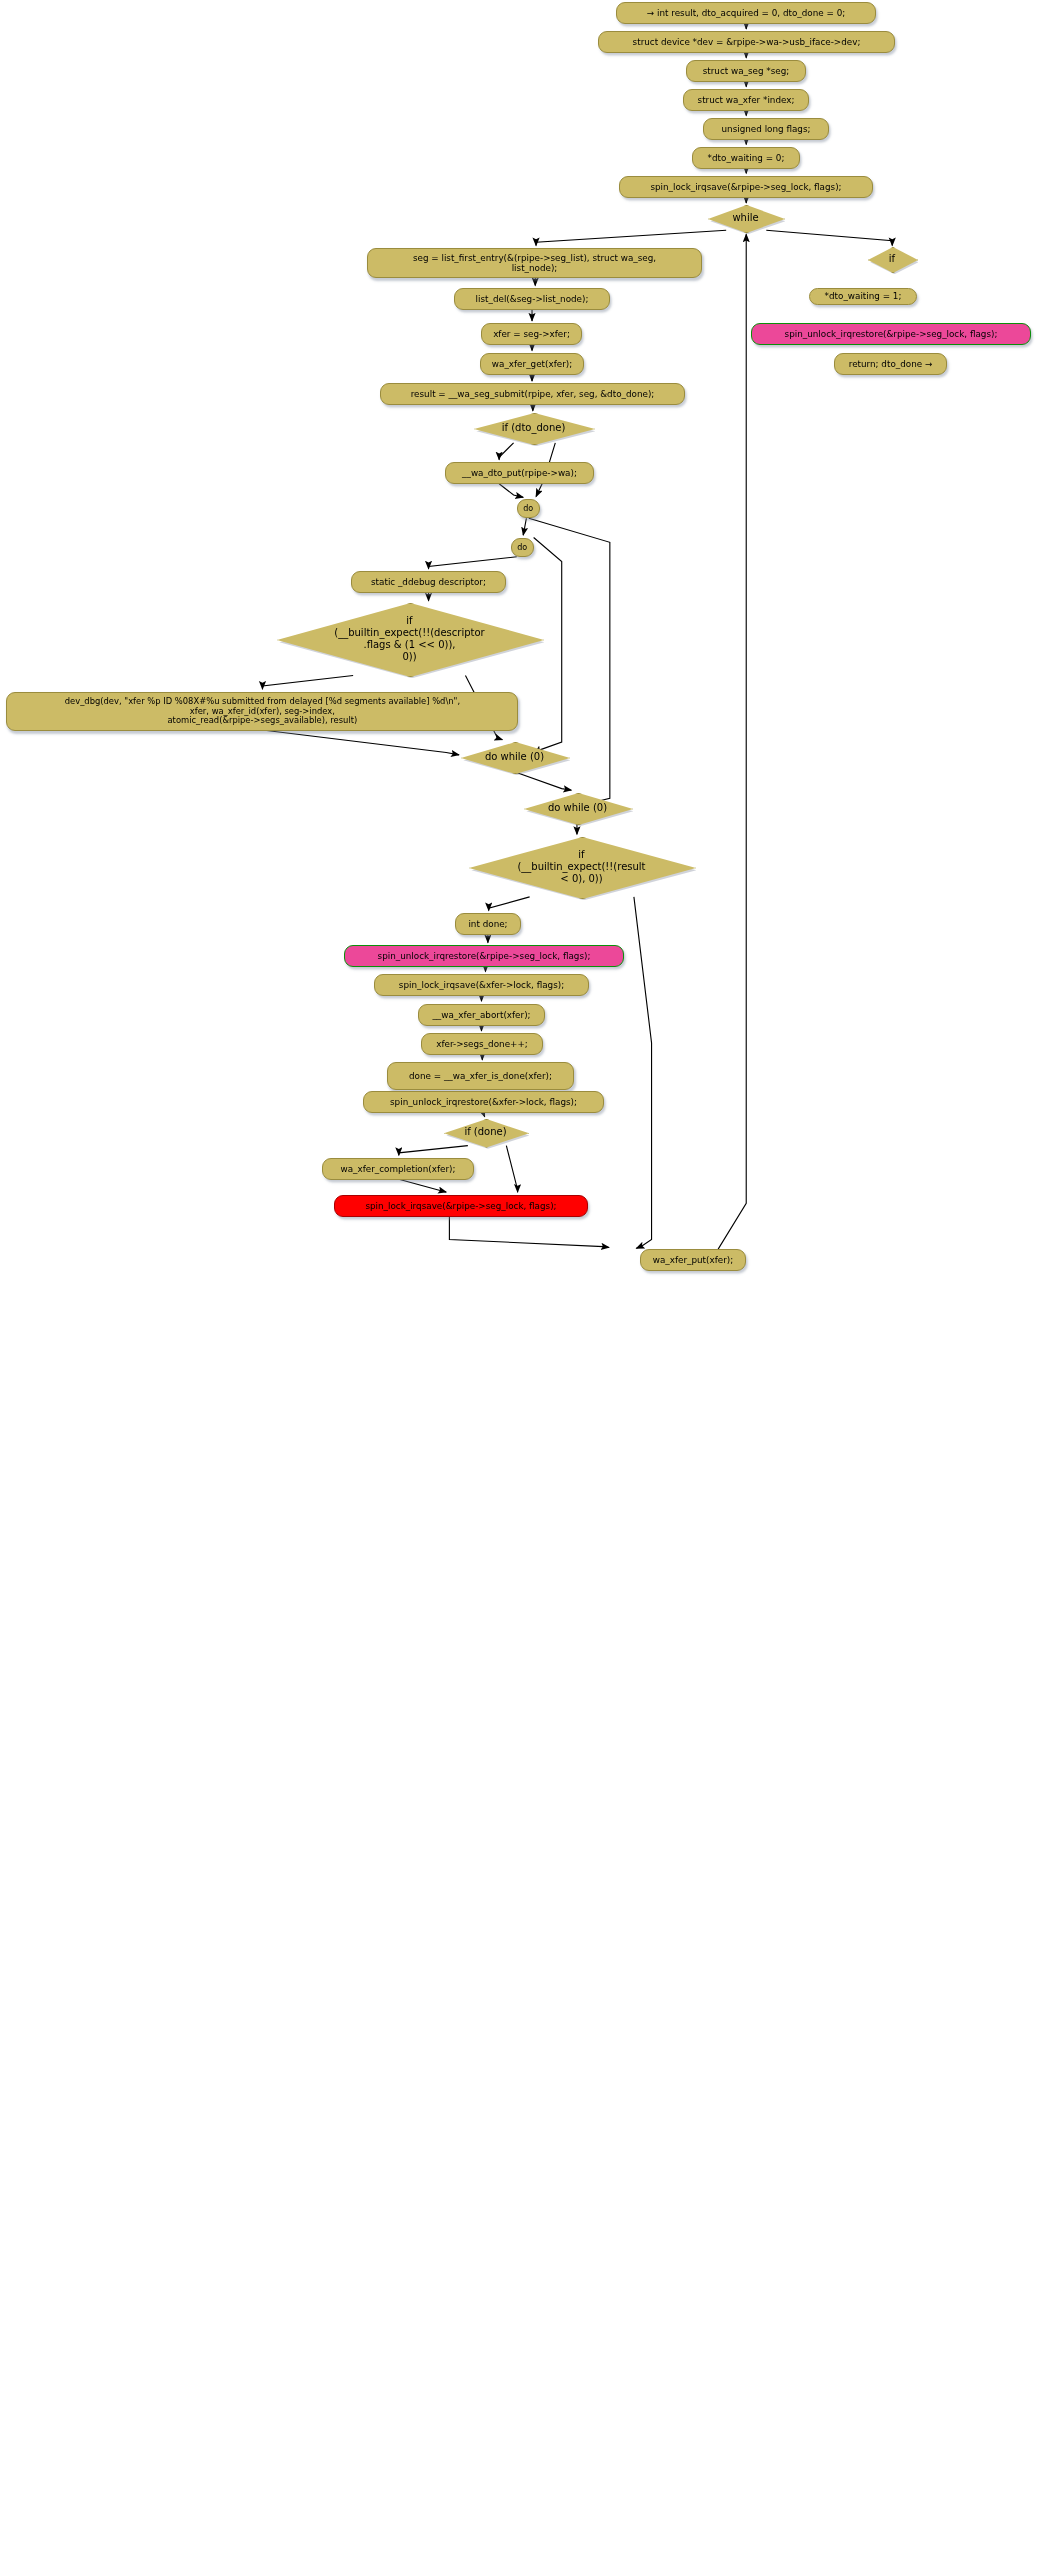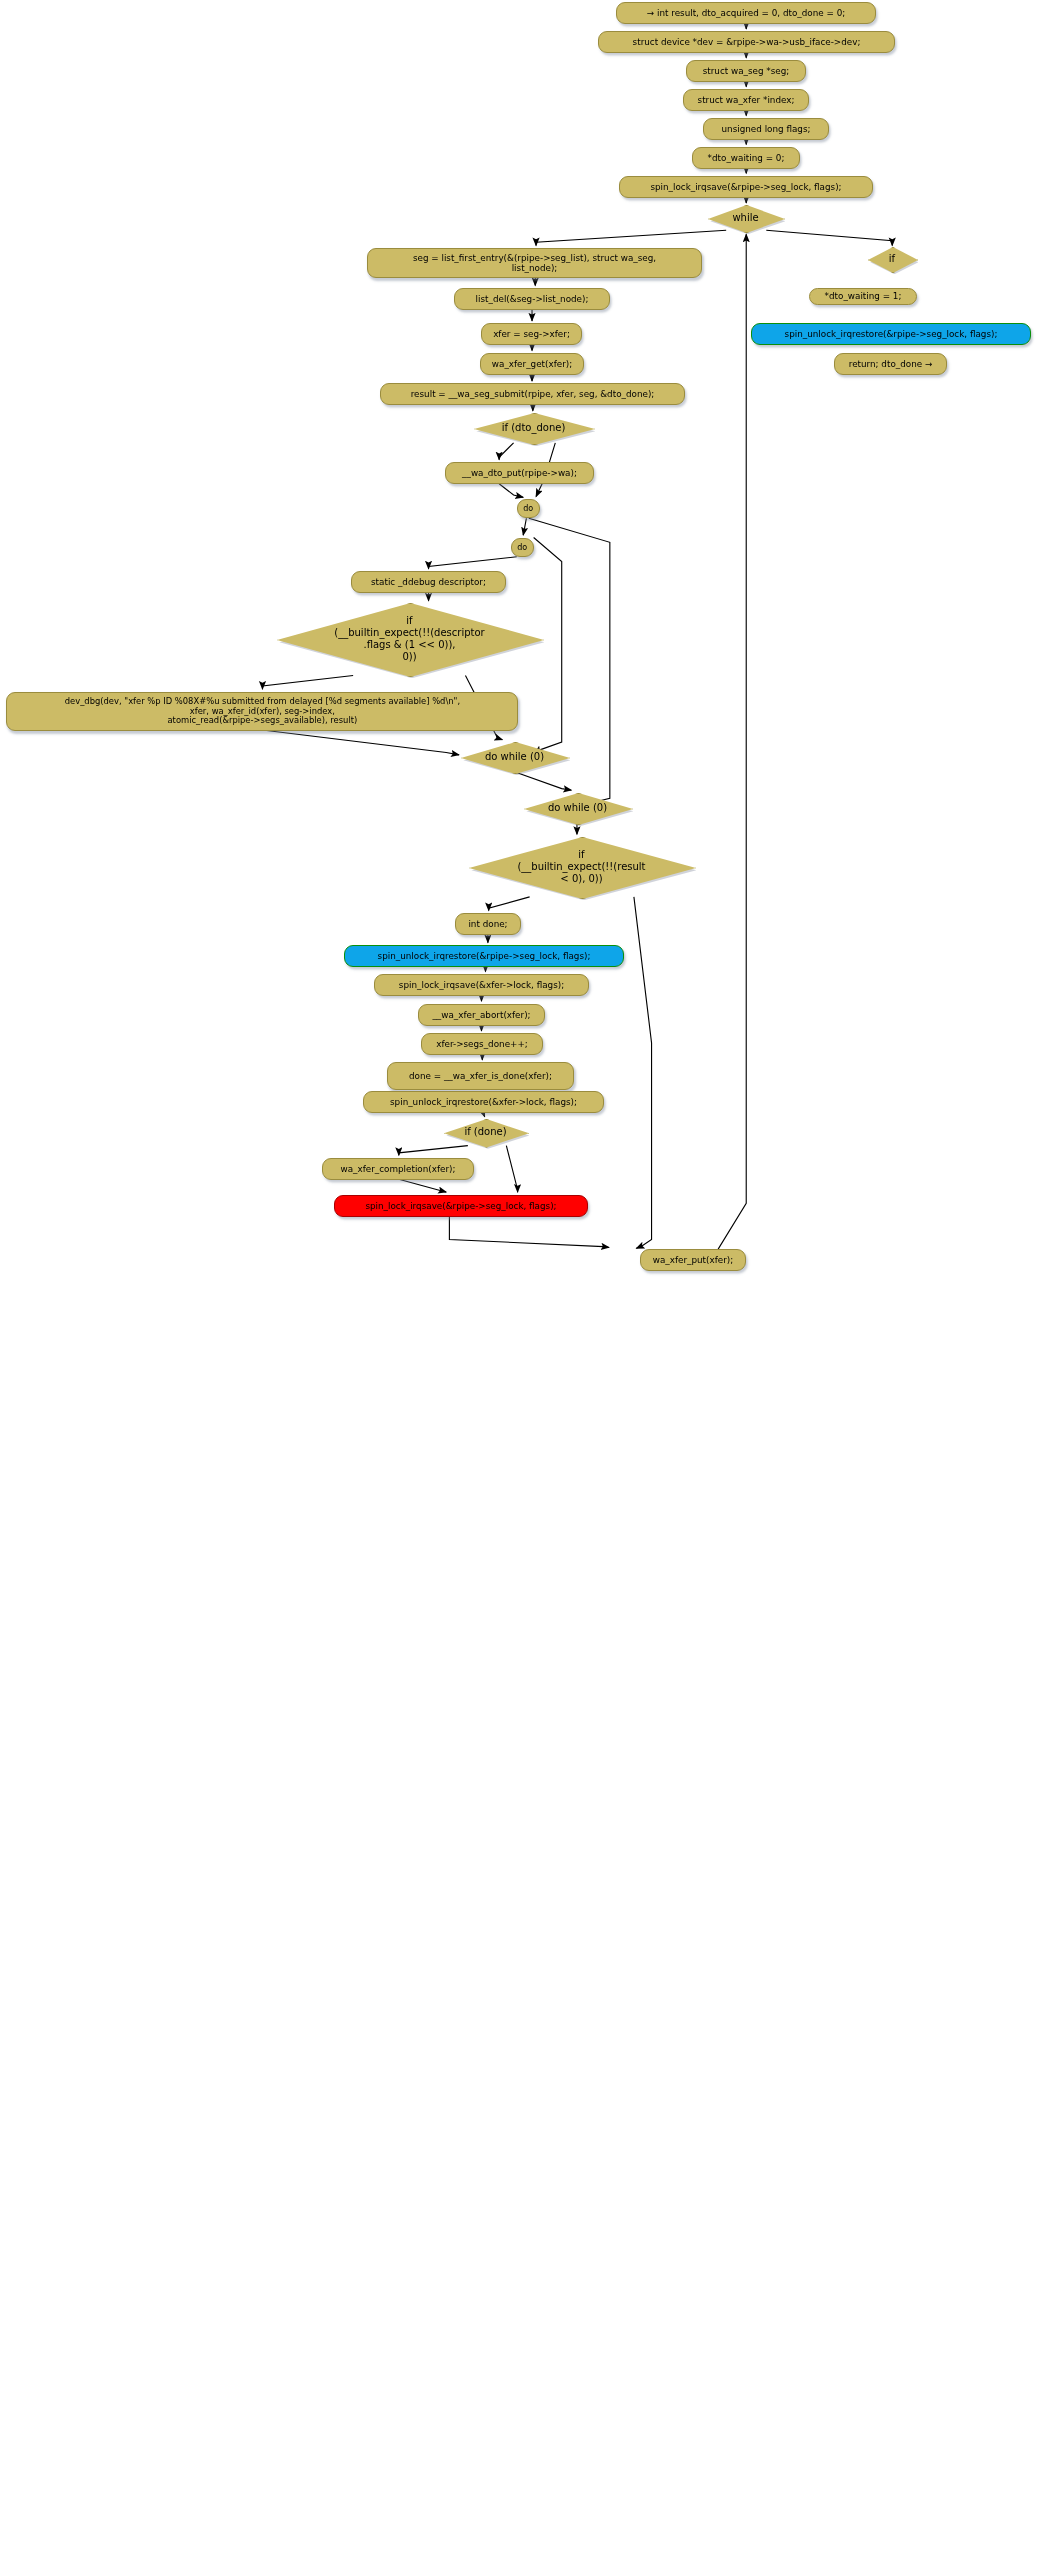--- a/index.html
+++ b/index.html
@@ -37,21 +37,21 @@
   }
   .node.stmt {
     background: #ccbb66;
     border: 0.8px solid #9a8c3e;
     border-radius: 9px;
     box-shadow: 1.6px 2.4px 2.4px rgba(120,130,150,0.42);
     padding: 1.6px 4.8px;
     font-size: 8.8px;
   }
   .node.stmt.green {
-    background: #0ea5e9;
+    background: #ec4899;
     border-color: #0b8f0b;
   }
   .node.stmt.red {
     background: #ff0000;
     border-color: #a80000;
   }
   .node.cond {
     background: transparent;
     border: none;
     box-shadow: none;

